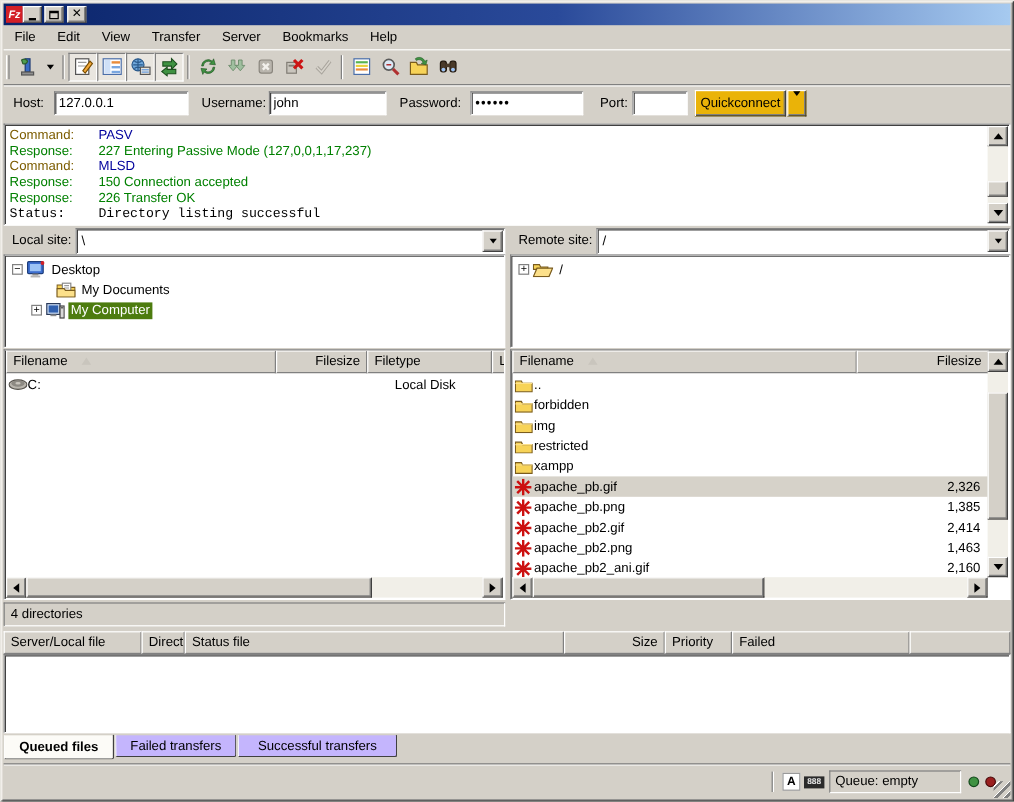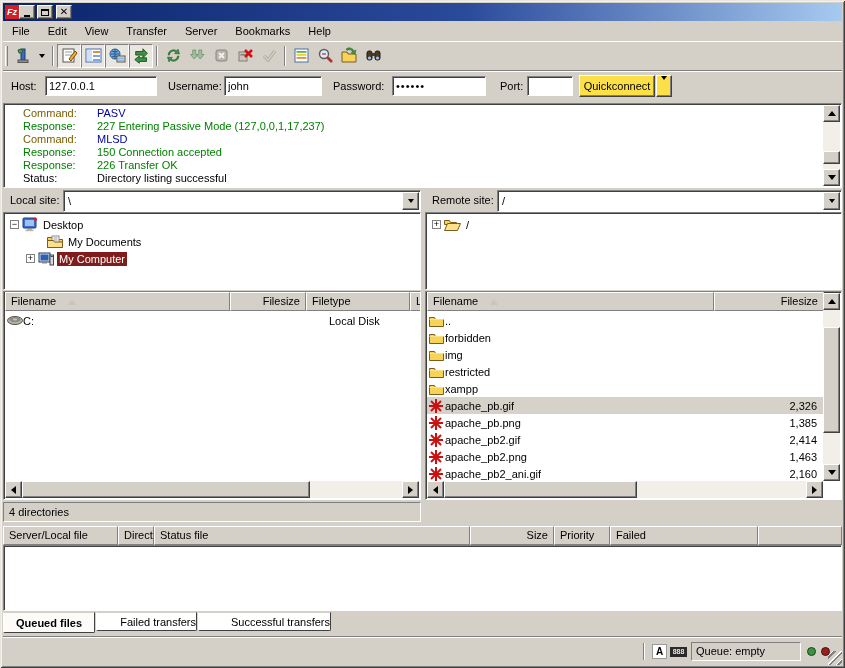--- a/index.html
+++ b/index.html
@@ -38,51 +38,51 @@
   .tbtn.drop { width:14px; }
   .tbtn.pressed { border-color:#808080 #fff #fff #808080; background:#e9e6e0; }
   .dn-arrow { width:0; height:0; border-left:3px solid transparent; border-right:3px solid transparent; border-top:4px solid #000; }
 
   
   .quickbar { position:absolute; left:3px; top:70px; width:839px; height:31px; border-top:1px solid #808080;
     box-shadow:inset 0 1px 0 #fff; }
   .qlabel { position:absolute; top:9px; }
   .qinput { position:absolute; top:5px; height:20px; border:1px solid; border-color:#808080 #fff #fff #808080;
     box-shadow:inset 1px 1px 0 #404040; background:#fff; font-family:inherit; font-size:11px; padding:0 3px; outline:none; }
-  .qbtn { position:absolute; top:4px; height:22px; background:#fde047; border:1px solid;
+  .qbtn { position:absolute; top:4px; height:22px; background:#eab308; border:1px solid;
     border-color:#fff #404040 #404040 #fff; box-shadow:inset -1px -1px 0 #808080; font-family:inherit; font-size:11px; }
 
   
   .sunken { border:1px solid; border-color:#828282 #fff #fff #828282; box-shadow:inset 1px 1px 0 #404040; background:#fff; }
 
   .logpane { position:absolute; left:3px; top:103px; width:839px; height:85px; overflow:hidden; }
-  .logline { position:relative; padding-left:19px; line-height:13px; white-space:nowrap; }
+  .logline { position:relative; padding-left:4px; line-height:13px; white-space:nowrap; }
   .loglabel { display:inline-block; width:74px; }
   .lc-label { color:#7c5c00; }
   .lc-text  { color:#00009c; }
   .lr       { color:#008000; }
-  .ls       { color:#000; }
+  .ls       { color:#000;font-family:Liberation Mono, monospace; }
 
   
   .sitebar { position:absolute; top:190px; height:22px; }
   .sitelabel { position:absolute; left:2px; top:2px; height:18px; line-height:17px; padding:0 5px; }
   .sitecombo { position:absolute; top:0; height:22px; background:#fff; border:1px solid;
     border-color:#828282 #fff #fff #828282; box-shadow:inset 1px 1px 0 #404040; line-height:20px; padding-left:4px; }
   .combobtn { position:absolute; right:1px; top:1px; width:17px; height:18px; background:#d4d0c8; border:1px solid;
     border-color:#fff #404040 #404040 #fff; box-shadow:inset -1px -1px 0 #808080;
     display:flex; align-items:center; justify-content:center; }
 
   
   .tree { position:absolute; top:212px; height:78px; overflow:hidden; }
   .trow { position:absolute; height:17px; display:flex; align-items:center; }
   .expander { width:9px; height:9px; background:#fff; border:1px solid #808080; font-size:9px; line-height:7px;
     text-align:center; color:#000; flex:0 0 auto; }
   .tico { margin:0 3px; display:flex; flex:0 0 auto; }
   .tlabel { padding:1px 2px; white-space:nowrap; }
-  .tlabel.sel { background:#7f1d1d; color:#fff; }
+  .tlabel.sel { background:#4d7c0f; color:#fff; }
 
   
   .flist { position:absolute; top:291px; height:209px; overflow:hidden; }
   .colhdr { position:absolute; top:0; height:19px; background:#d4d0c8; border:1px solid;
     border-color:#fff #808080 #808080 #fff; line-height:17px; padding:0 5px; white-space:nowrap; overflow:hidden; }
   .colhdr.right { text-align:right; }
   .sortup { display:inline-block; width:0; height:0; border-left:4px solid transparent; border-right:4px solid transparent;
     border-bottom:6px solid #c9c5bd; margin-left:12px; }
   .lrow { position:absolute; height:17px; display:flex; align-items:center; white-space:nowrap; }
   .lrow.sel { background:#d6d2c9; }
@@ -107,21 +107,21 @@
   .stripstat { position:absolute; top:502px; height:20px; background:#d4d0c8; border:1px solid;
     border-color:#808080 #fff #fff #808080; line-height:18px; padding-left:5px; }
 
   
   .qhdrwrap { position:absolute; left:3px; top:526px; width:839px; height:19px; }
   .qlist { position:absolute; left:3px; top:545px; width:839px; height:66px; }
   .tabsrow { position:absolute; left:3px; top:612px; width:839px; height:22px; }
   .tab { position:absolute; border:1px solid; border-color:#d4d0c8 #404040 #404040 #fff;
     border-bottom-left-radius:2px; border-bottom-right-radius:2px; text-align:center; }
   .tab.active { background:#fcfbf7; font-weight:bold; top:0; height:21px; line-height:20px; z-index:2; }
-  .tab.inactive { background:#ffffff; top:0; height:19px; line-height:18px;text-align:right; }
+  .tab.inactive { background:#c4b5fd; top:0; height:19px; line-height:18px; }
 
   
   .statusbar { position:absolute; left:3px; top:636px; width:839px; height:29px; border-top:1px solid #808080;
     box-shadow:inset 0 1px 0 #fff; }
   .sbsep { position:absolute; top:6px; width:2px; height:17px; border-left:1px solid #808080; border-right:1px solid #fff; }
   .ascii-ind { position:absolute; top:7px; width:15px; height:15px; background:#fff; border:1px solid #9a9a9a;
     font-size:10px; font-weight:bold; text-align:center; line-height:13px; }
   .speed-ind { position:absolute; top:10px; width:17px; height:10px; background:#2a2a2a; color:#e8e8e8;
     font-size:7px; font-weight:bold; text-align:center; line-height:10px; letter-spacing:0; }
   .queuebox { position:absolute; top:5px; height:19px; border:1px solid; border-color:#808080 #fff #fff #808080;

